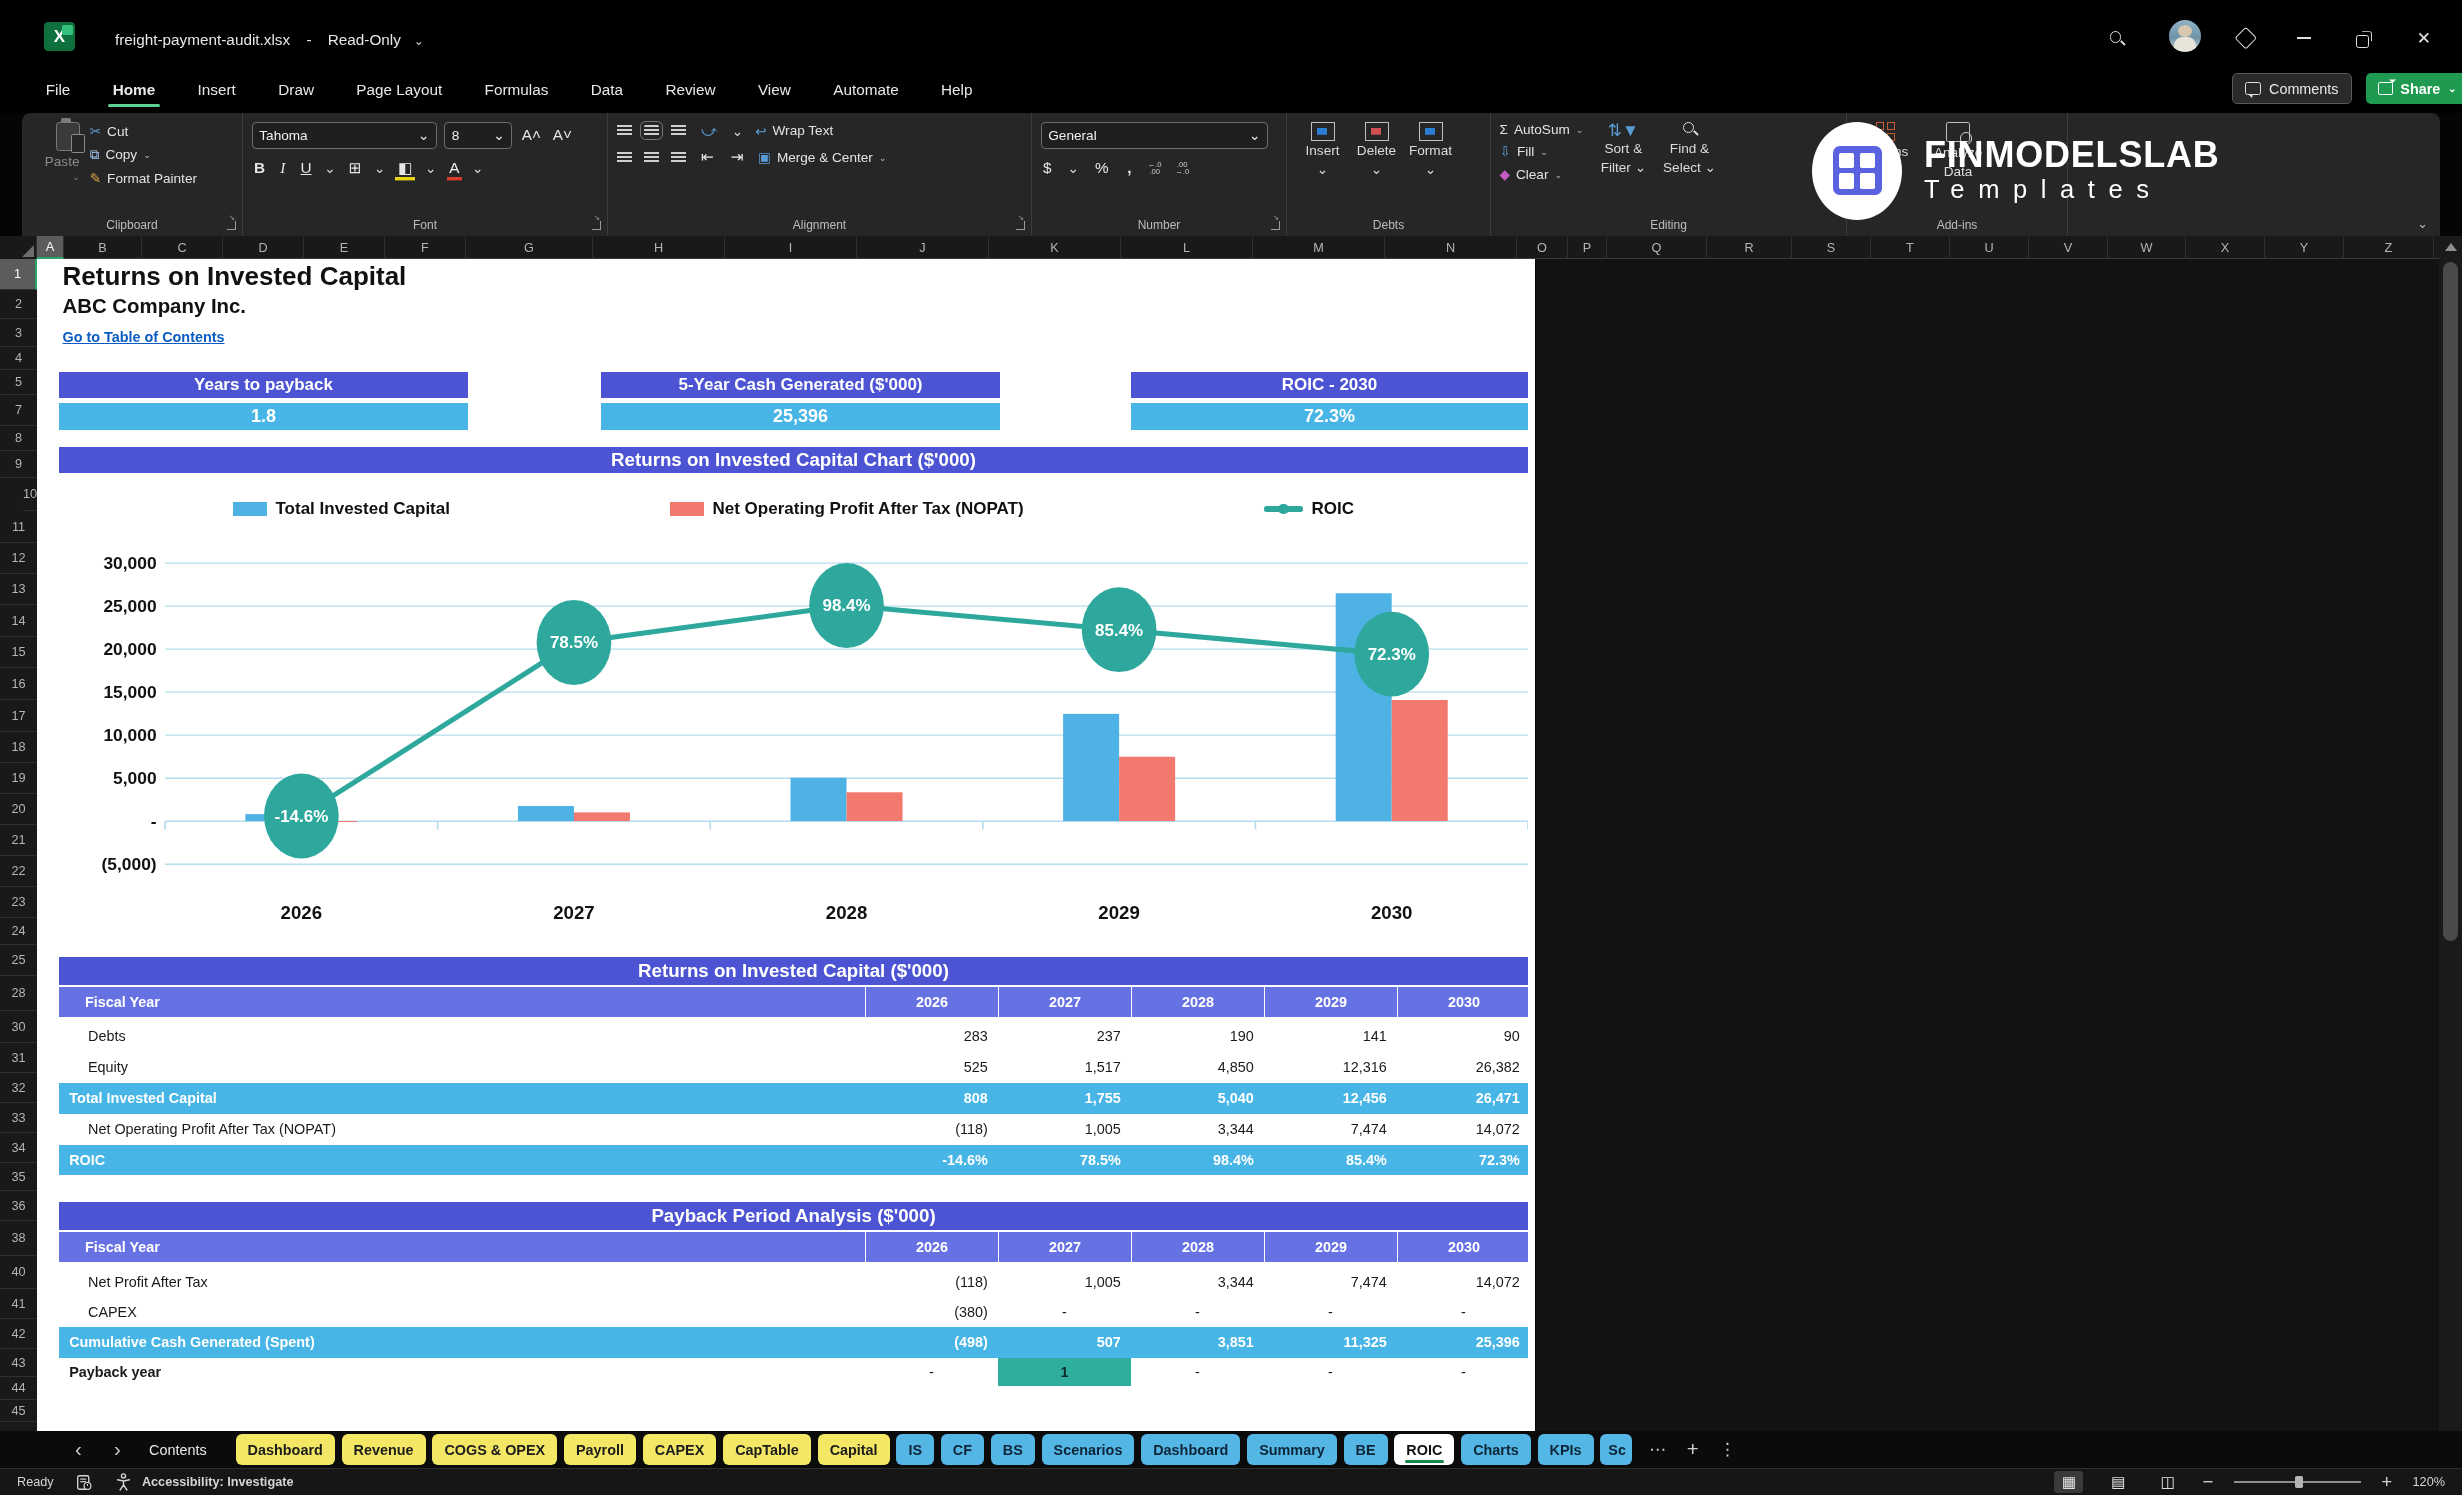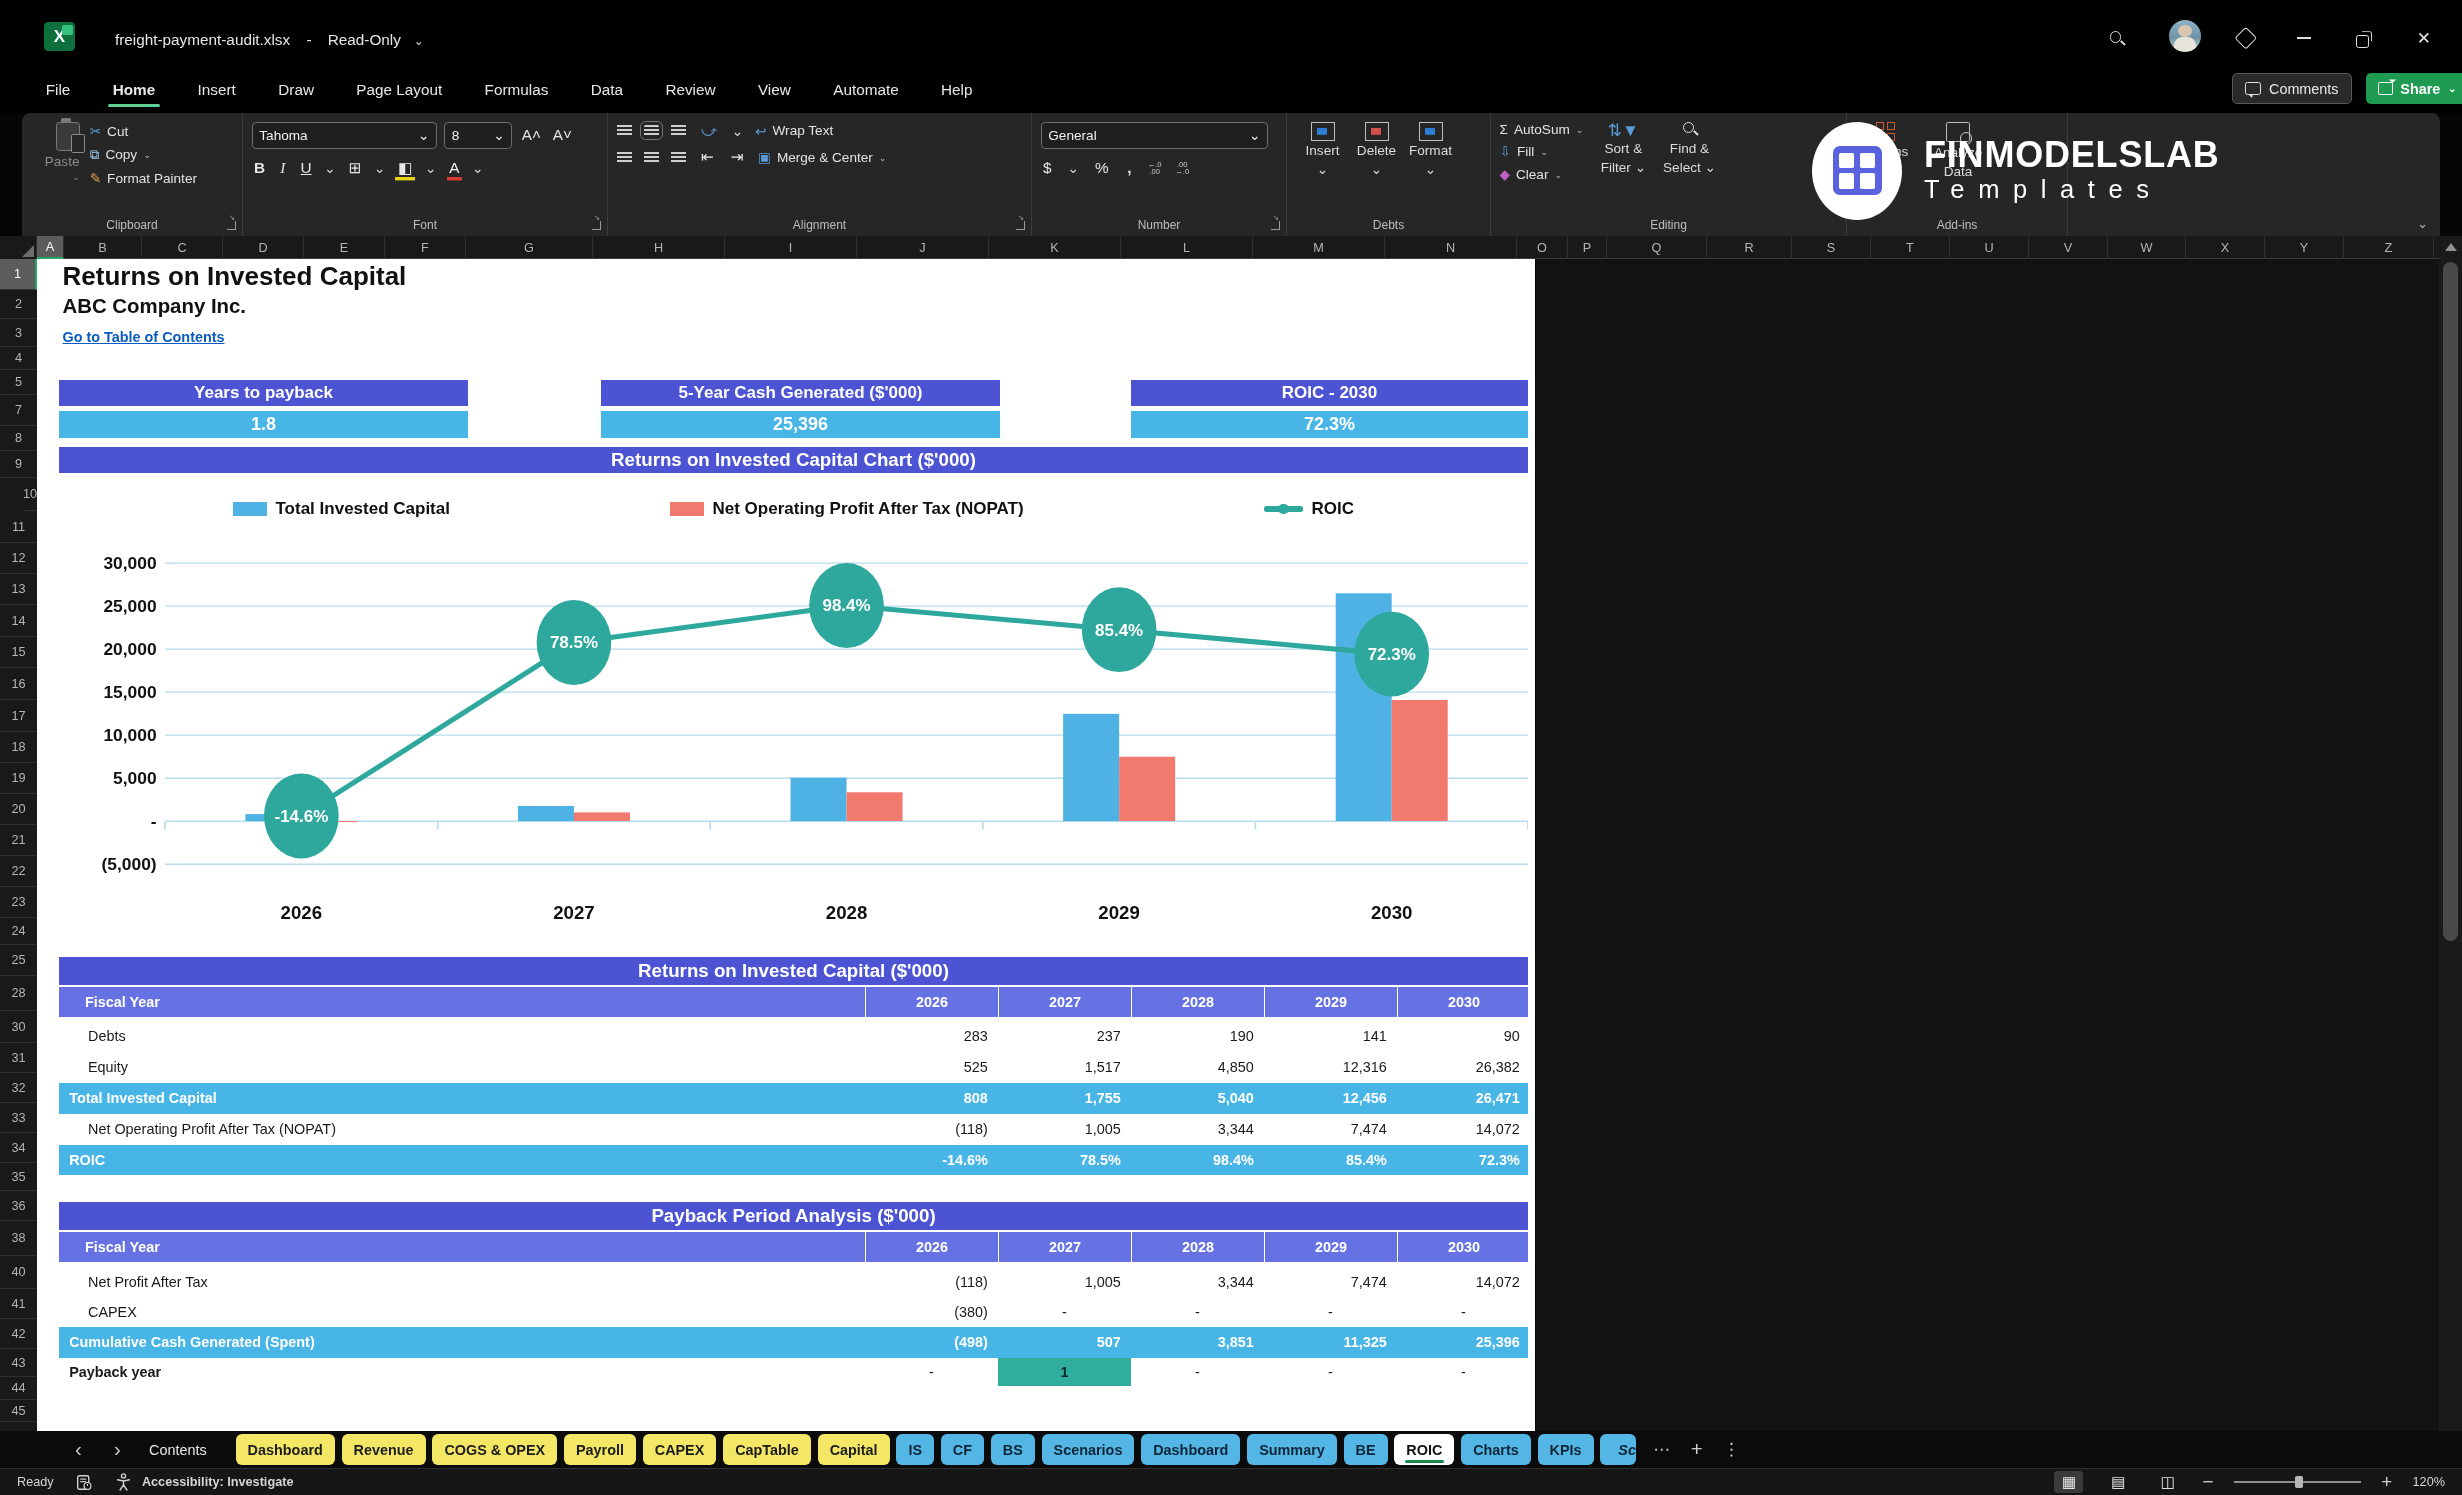--- a/index.html
+++ b/index.html
@@ -89,21 +89,21 @@
   .sheet{left:37px;top:259px;width:1498px;height:1172px;background:#fff;overflow:hidden;}
   .rightdark{left:1536px;top:259px;width:903px;height:1172px;background:#121212;}
   .vscroll{left:2439px;top:236px;width:24px;height:1195px;background:#1a1a1a;}
   .vthumb{position:absolute;left:4.2px;top:25.5px;width:15.3px;height:679px;background:#4a4a4a;border-radius:7.6px;}
   .varrow{position:absolute;left:6px;top:6.8px;width:0;height:0;border-left:6px solid transparent;border-right:6px solid transparent;border-bottom:8.5px solid #8f8f8f;}
 
   
   .sh-title{left:25.5px;top:1.7px;font-size:26px;font-weight:bold;color:#111;}
   .sh-company{left:25.5px;top:36px;font-size:20.4px;font-weight:bold;color:#111;}
   .sh-link{left:25.5px;top:70px;font-size:14.4px;font-weight:bold;color:#0a5cc2;text-decoration:underline;}
-  .kpi-head{height:26px;background:#4c54d3;color:#fff;font-weight:bold;font-size:17px;display:flex;align-items:center;justify-content:center;margin-top:8px;}
+  .kpi-head{height:26px;background:#4c54d3;color:#fff;font-weight:bold;font-size:17px;display:flex;align-items:center;justify-content:center;}
   .kpi-val{height:27px;background:#47b5e6;color:#fff;font-weight:bold;font-size:18px;display:flex;align-items:center;justify-content:center;margin-top:5.1px;}
   .banner{background:#4c54d3;color:#fff;font-weight:bold;font-size:18.7px;display:flex;align-items:center;justify-content:center;}
   .legend-item{display:flex;align-items:center;gap:8.5px;font-size:17px;font-weight:bold;color:#111;white-space:nowrap;}
   .sw-bar{width:34px;height:14.4px;}
   .sw-line{position:relative;width:39px;height:5.1px;border-radius:2.5px;}
   .sw-line::after{content:"";position:absolute;left:14.4px;top:-2.5px;width:10.2px;height:10.2px;border-radius:50%;background:inherit;}
   .tbl-header{display:grid;grid-template-columns:806px repeat(5,133px);background:#6672e4;color:#fff;font-weight:bold;font-size:14.4px;}
   .tbl-header .hc{display:flex;align-items:center;justify-content:center;border-left:1.7px solid #fff;}
   .tbl-header .hl{display:flex;align-items:center;padding-left:6px;border-left:none;margin-left:20px;}
   .trow{display:grid;grid-template-columns:806px repeat(5,133px);font-size:14.4px;color:#1a1a1a;text-align:center;}
@@ -117,21 +117,21 @@
 
   
   .tabbar{left:0;top:1431px;width:2462px;height:37px;background:#0b0b0b;display:flex;align-items:center;padding-left:59px;box-sizing:border-box;}
   .tnav{color:#cfcfcf;font-size:20.4px;width:39px;text-align:center;}
   .tab{height:31px;border-radius:6px;padding:0 12px;display:flex;align-items:center;font-size:14.4px;font-weight:bold;margin-right:6.8px;white-space:nowrap;box-sizing:border-box;}
   .tab.plain{background:none;color:#e8e8e8;font-weight:normal;margin-right:17px;}
   .tab.yellow{background:#f3e765;color:#1c1c1c;}
   .tab.blue{background:#54b6e5;color:#0e2537;}
   .tab.active{background:#fff;color:#111;position:relative;}
   .tab.active::after{content:"";position:absolute;left:10.2px;right:10.2px;bottom:1.7px;height:3.4px;background:#17864c;border-radius:1.7px;}
-  .tab.cut{padding:0 18px;max-width:32px;overflow:hidden;font-style:italic;}
+  .tab.cut{padding:0 8px;max-width:32px;overflow:hidden;}
   .tmore{color:#cfcfcf;font-size:17px;margin:0 10.2px;}
 
   
   .statusbar{left:0;top:1468px;width:2462px;height:27px;background:#161616;border-top:0.8px solid #2e2e2e;display:flex;align-items:center;color:#d5d5d5;font-size:12.7px;box-sizing:border-box;padding:0 17px;}
   .st-ico{margin-left:22px;display:flex;align-items:center;}
   .st-right{margin-left:auto;display:flex;align-items:center;gap:20.4px;}
   .view-ico{width:29px;height:22px;display:flex;align-items:center;justify-content:center;font-size:15.3px;color:#e0e0e0;border-radius:3.4px;}
   .view-ico.on{background:#3a3a3a;}
   .zoomline{width:127px;height:2.5px;background:#8f8f8f;position:relative;}
   .zoomthumb{position:absolute;left:61px;top:-5.1px;width:8.5px;height:12.7px;background:#b5b5b5;border-radius:1.7px;}

